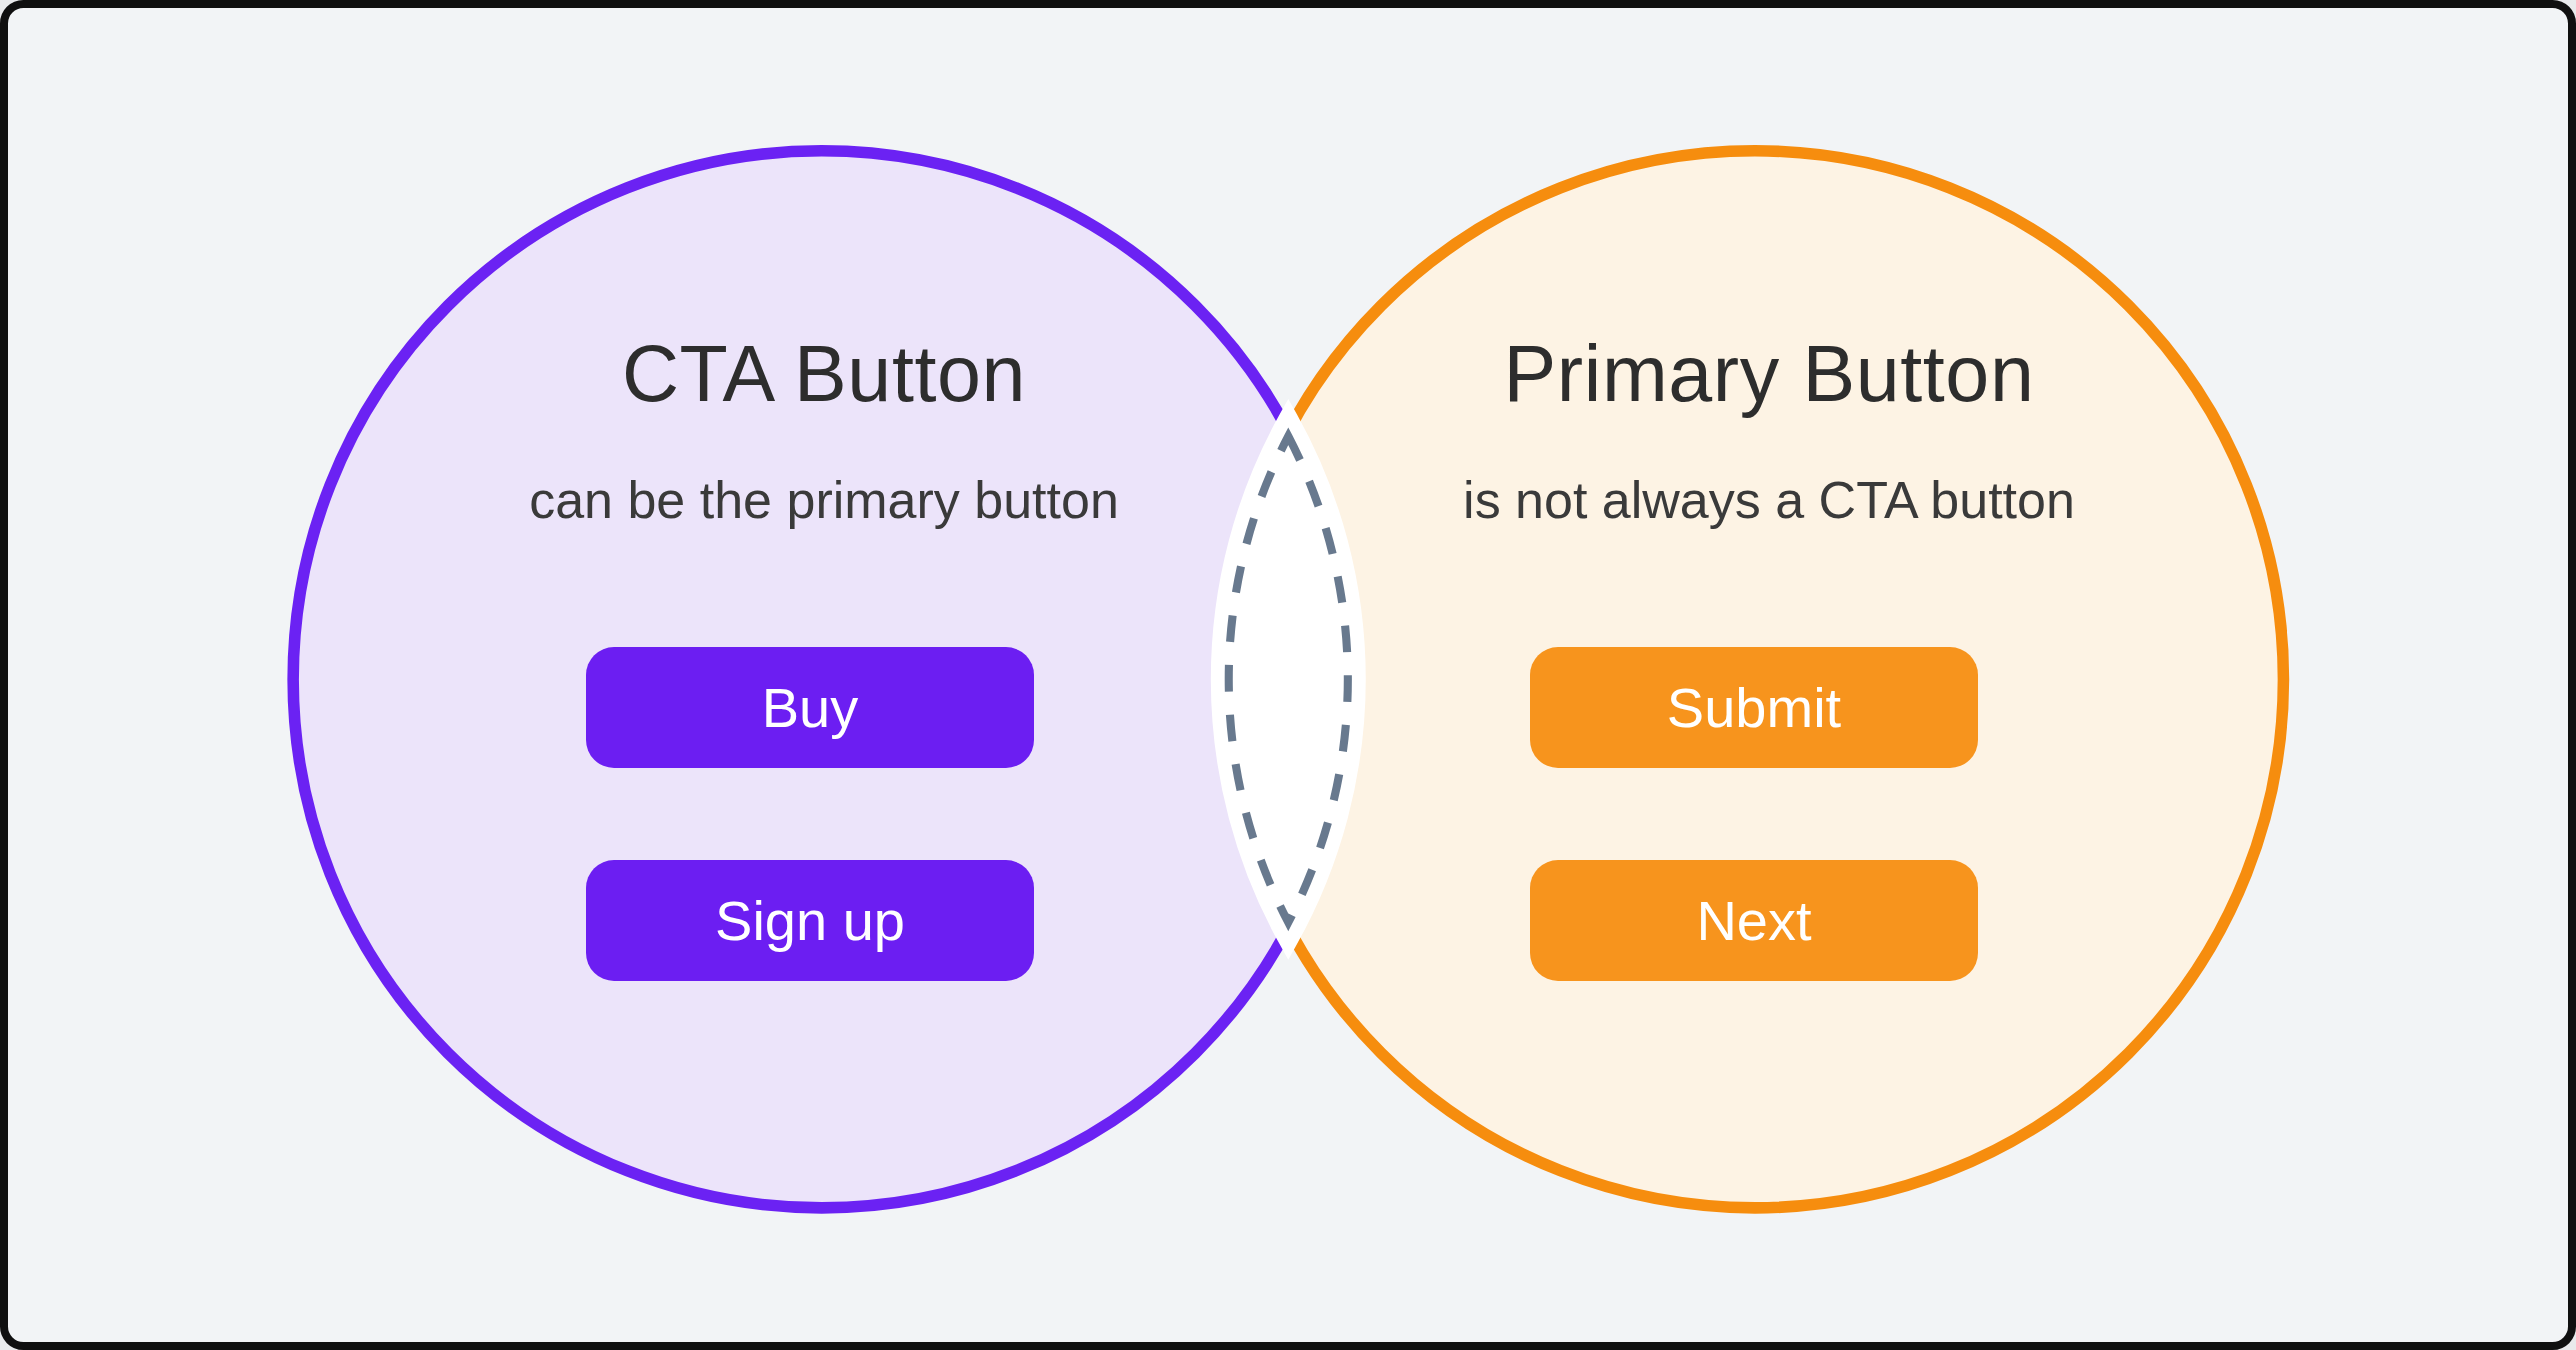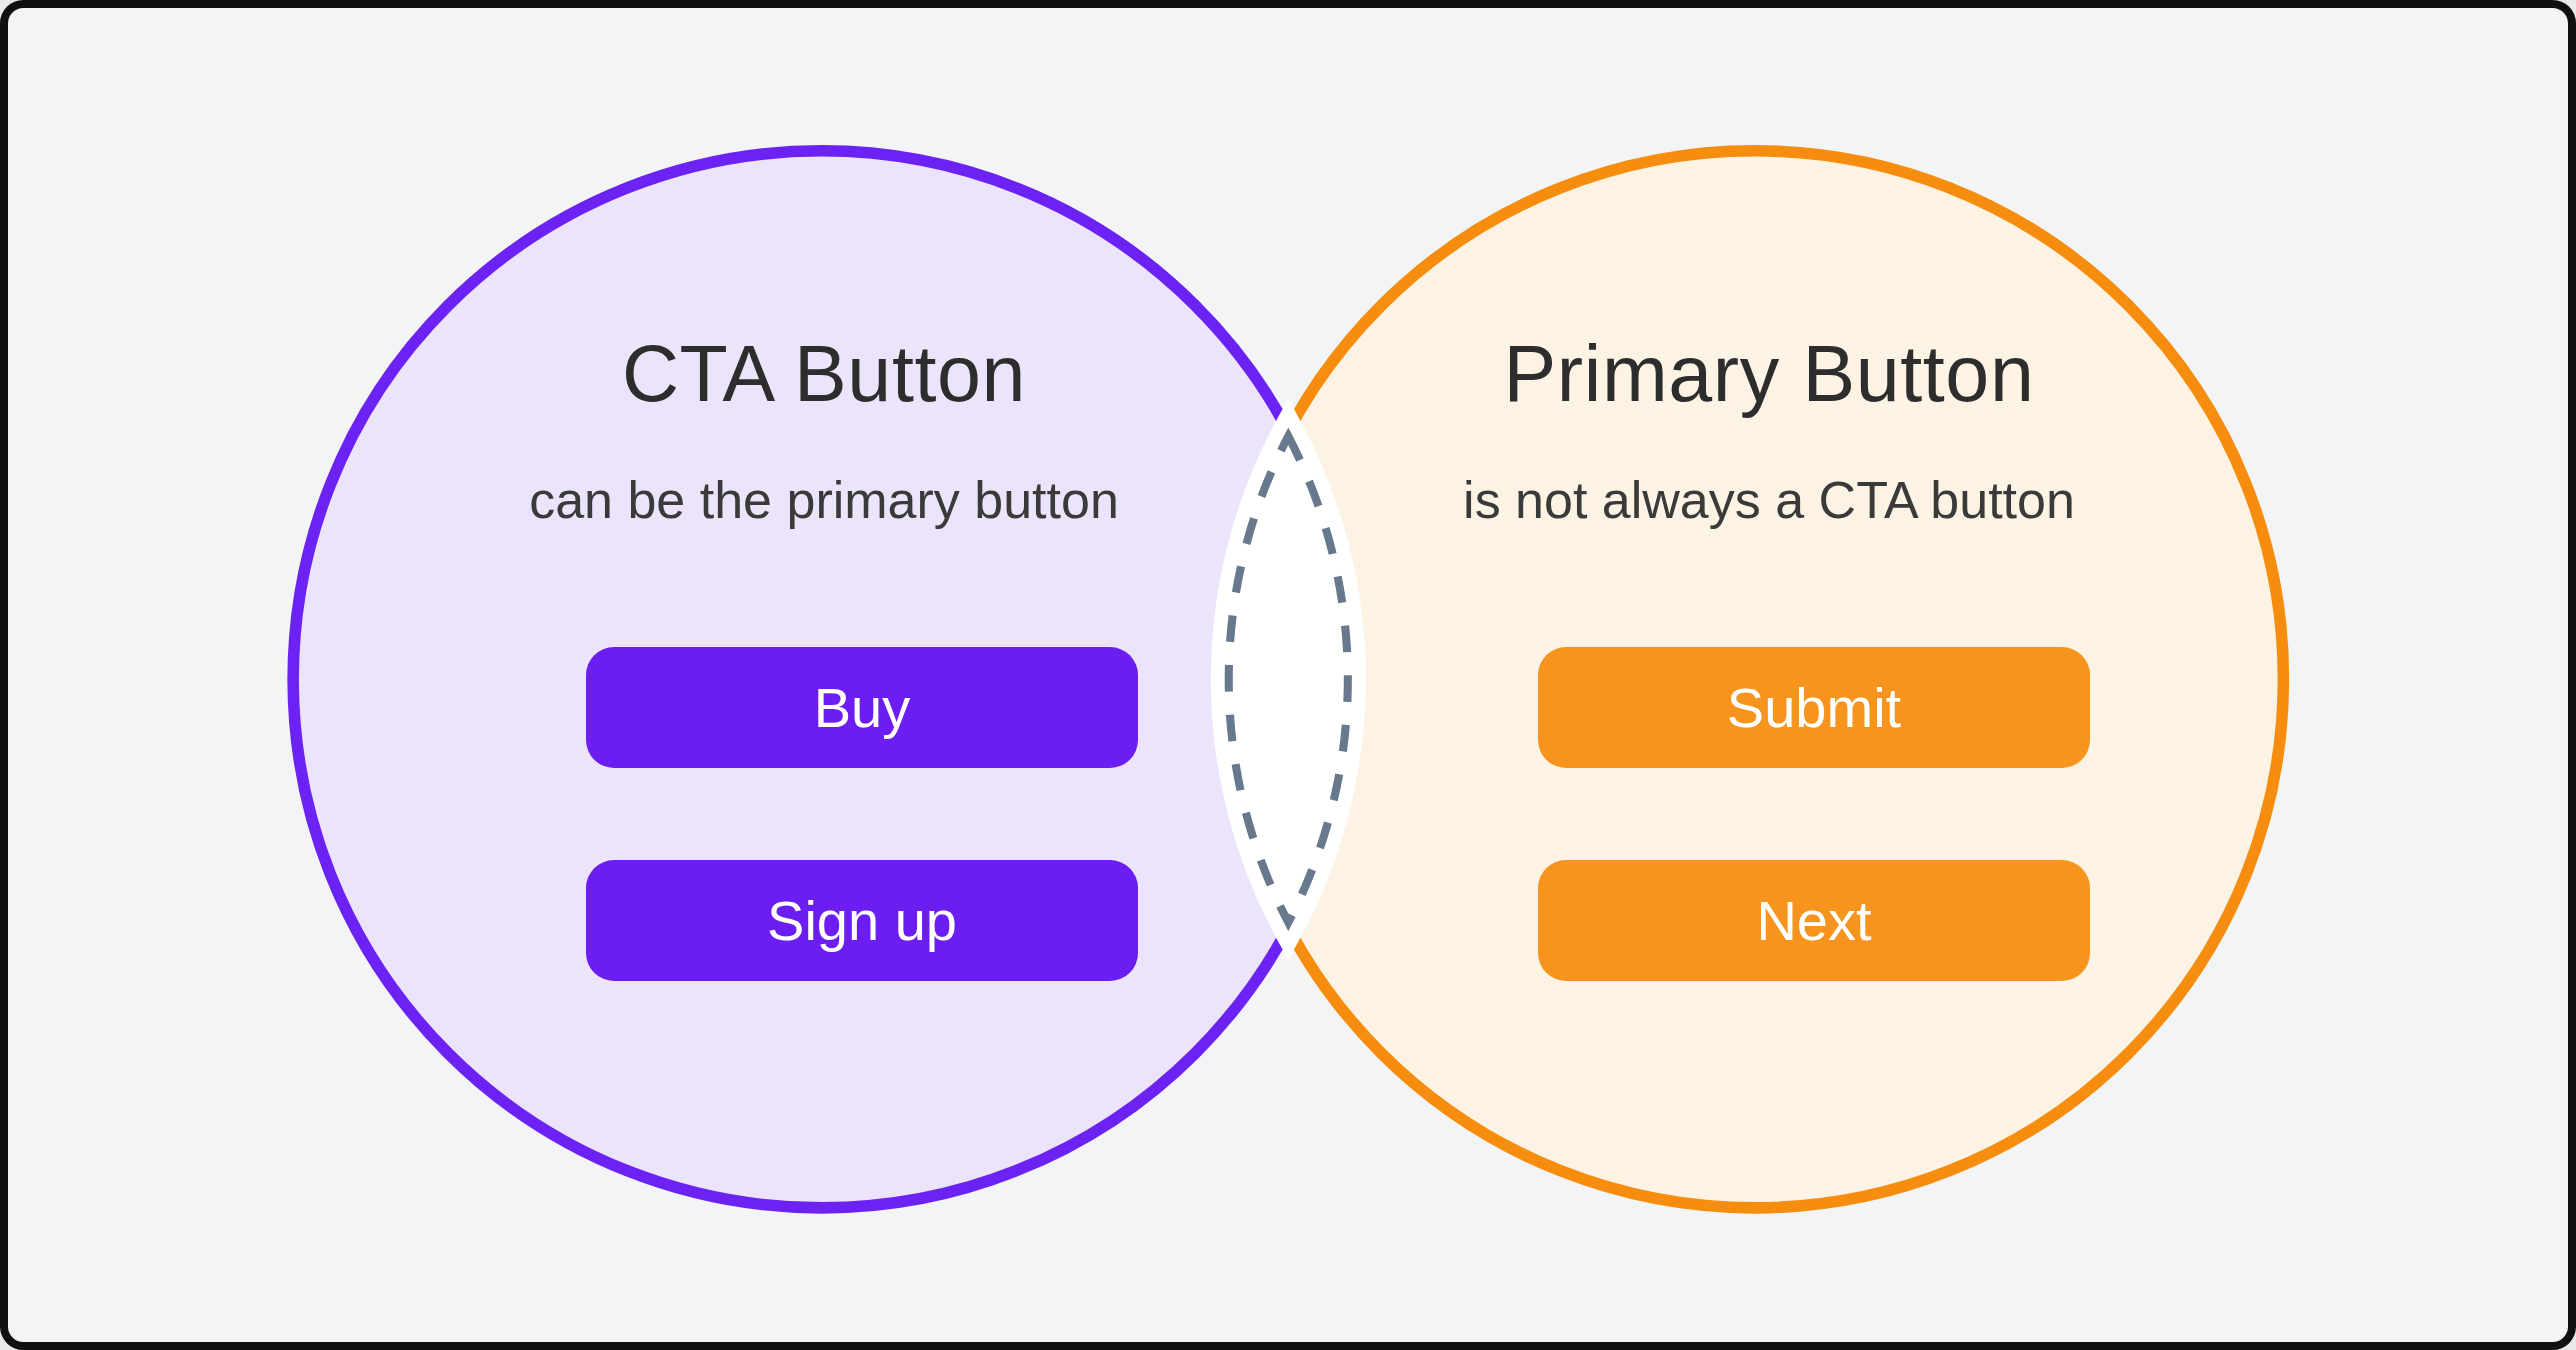--- a/index.html
+++ b/index.html
@@ -45,36 +45,36 @@
     top: 436px;
     height: 70px;
     line-height: 70px;
     font-size: 52px;
     font-weight: 400;
     color: #3A3A3A;
     margin-top: 21px;
   }
   .pill-button {
     position: absolute;
-    width: 552px;
+    width: 448px;
     height: 121px;
     border: none;
     border-radius: 28px;
     font-family: "Liberation Sans", sans-serif;
     font-size: 56px;
     font-weight: 500;
     color: #FFFFFF;
     display: flex;
     align-items: center;
     justify-content: center;
     cursor: pointer;
     padding: 0;
   }
   .btn-purple { background: #6C1EF2; }
-  .btn-orange { background: #F7941D; margin-left: 8px; }
+  .btn-orange { background: #F7941D; }
   .col-left  { left: 816px; }
   .col-right { left: 1761px; }
   .btn-row-1 { top: 639px; }
   .btn-row-2 { top: 852px; }
   .btn-left  { left: 578px; }
   .btn-right { left: 1522px; }
 </style>
 </head>
 <body>
 

